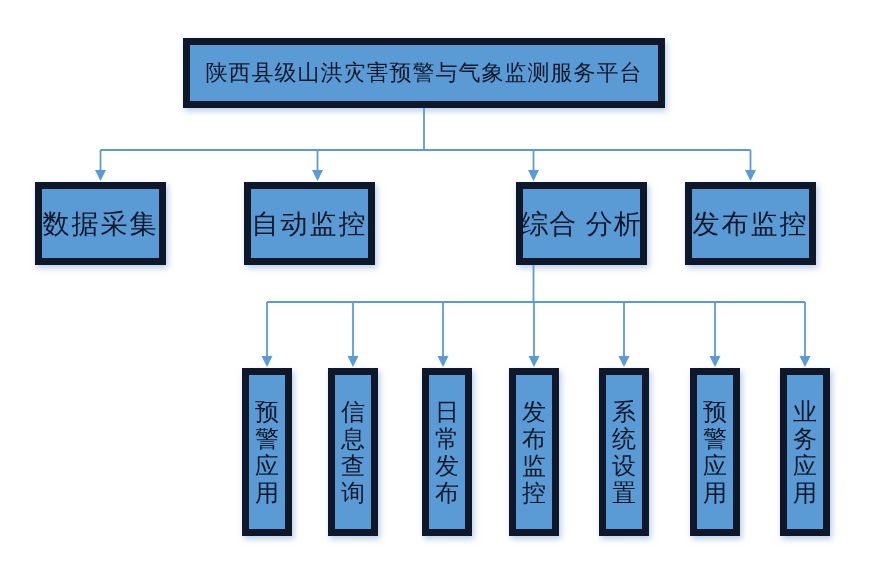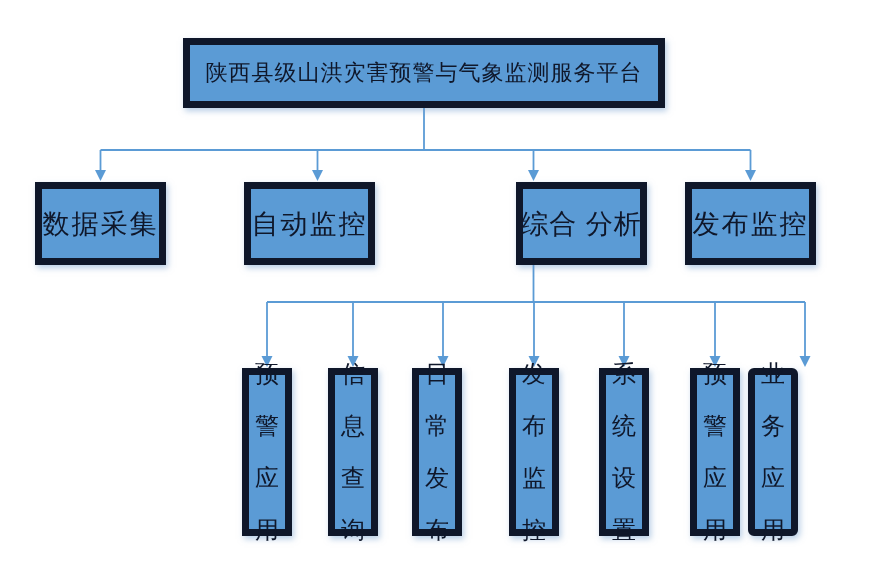--- a/index.html
+++ b/index.html
@@ -45,21 +45,21 @@
   .node-l2.p2 { left: 244px; }
   .node-l2.p3 { left: 468px; letter-spacing: 1px; margin-left: 48px; }
   .node-l2.p4 { left: 685px; }
   .node-l3 {
     top: 368px; width: 50px; height: 168px;
   }
   .v-label {
     display: block;
     width: 1.15em;
     font-size: 24px;
-    line-height: 52px;
+    line-height: 27px;
     word-break: break-all;
     text-align: center;
     margin: 0 auto;
   }
 </style>
 </head>
 <body>
 
 <div class="canvas">
 
@@ -116,29 +116,29 @@
   <div class="node node-l2 p4">
     <span>发布监控</span>
   </div>
 
   <div class="node node-l3" style="left:242px;">
     <span class="v-label">预警应用</span>
   </div>
   <div class="node node-l3" style="left:328px;">
     <span class="v-label">信息查询</span>
   </div>
-  <div class="node node-l3" style="left:412px;">
+  <div class="node node-l3" style="left:422px;">
     <span class="v-label">日常发布</span>
   </div>
   <div class="node node-l3" style="left:599px;">
     <span class="v-label">系统设置</span>
   </div>
   <div class="node node-l3" style="left:509px;">
     <span class="v-label">发布监控</span>
   </div>
   <div class="node node-l3" style="left:690px;">
     <span class="v-label">预警应用</span>
   </div>
-  <div class="node node-l3" style="left:748px;border-radius:6px;">
+  <div class="node node-l3" style="left:780px;">
     <span class="v-label">业务应用</span>
   </div>
 
 </div>
 
 </body></html>

